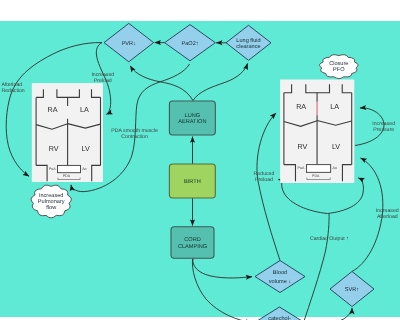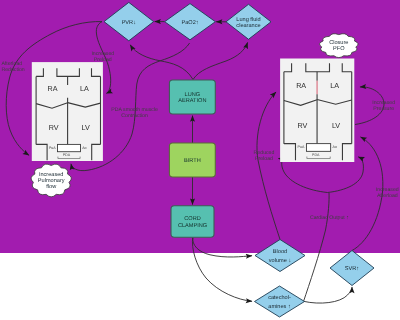--- a/index.html
+++ b/index.html
@@ -1,17 +1,17 @@
 <!DOCTYPE html>
 <html><head>
 <meta charset="utf-8">
 <style>
   html,body{margin:0;padding:0;background:#ffffff;-webkit-font-smoothing:antialiased;text-rendering:geometricPrecision;}
   body{width:400px;height:320px;overflow:hidden;font-family:"Liberation Sans",sans-serif;}
-  #stage{position:relative;width:400px;height:253px;background:#a21caf;}
+  #stage{position:relative;width:400px;height:296px;background:#5eead4;margin-top:21px;}
   svg{display:block;}
   .lbl{font-family:"Liberation Sans",sans-serif;fill:#3f3f3f;font-size:5.2px;}
   .nodetxt{font-family:"Liberation Sans",sans-serif;font-size:5.6px;fill:#1b2a33;}
   .chamber{font-family:"Liberation Sans",sans-serif;font-size:7.2px;fill:#2a2a2a;}
   .vessel{font-family:"Liberation Sans",sans-serif;font-size:3.6px;fill:#444;}
   .boxtxt{font-family:"Liberation Sans",sans-serif;font-size:5.6px;fill:#15332e;}
   .edge{fill:none;stroke:#2e2e2e;stroke-width:0.9;}
   .heartline{fill:none;stroke:#3b3b3b;stroke-width:1.1;stroke-linecap:butt;}
   .thin{fill:none;stroke:#6a6a6a;stroke-width:0.7;}
 </style>

